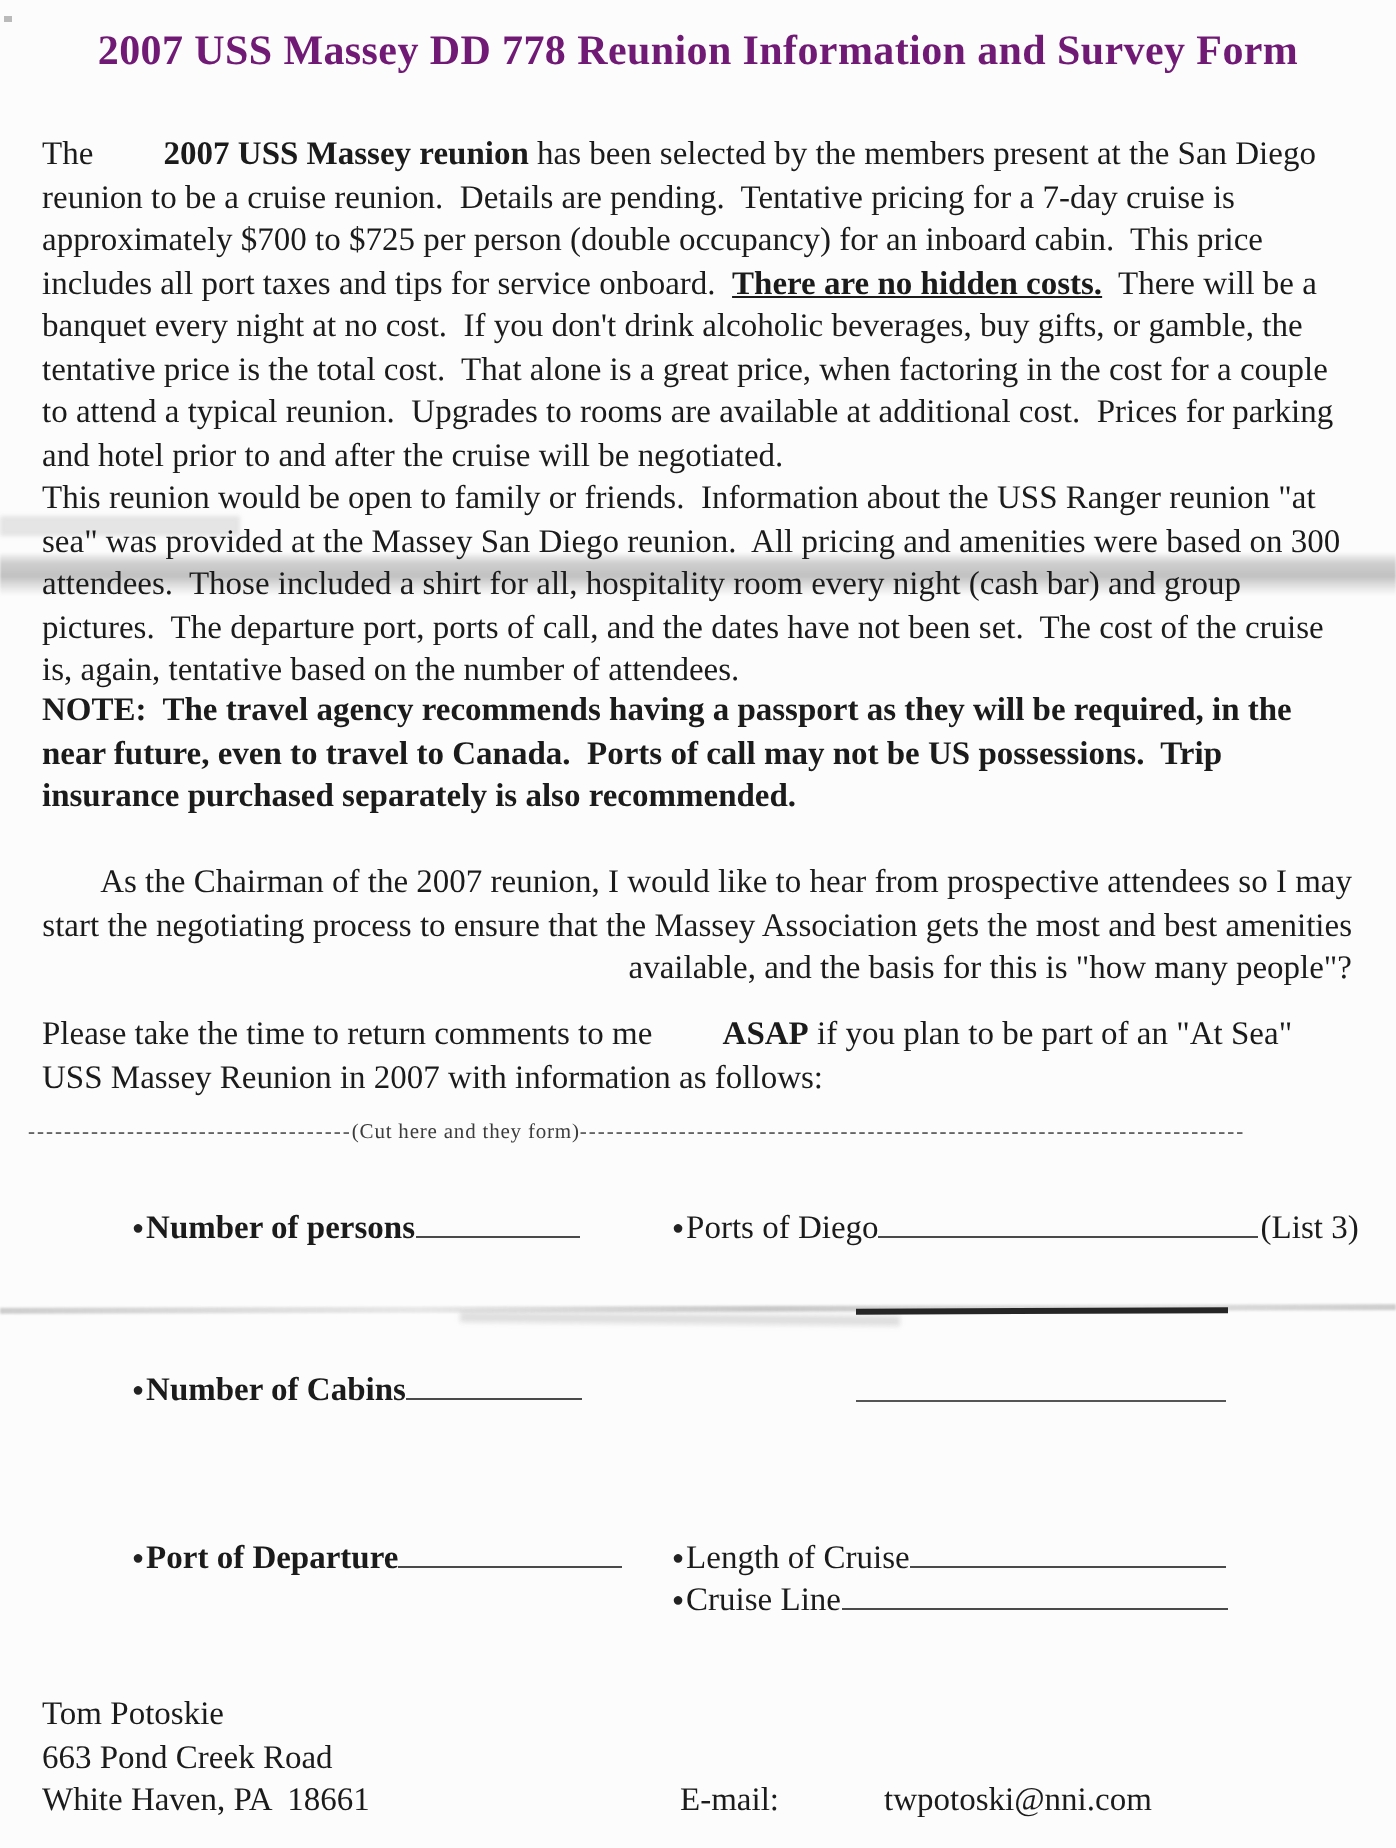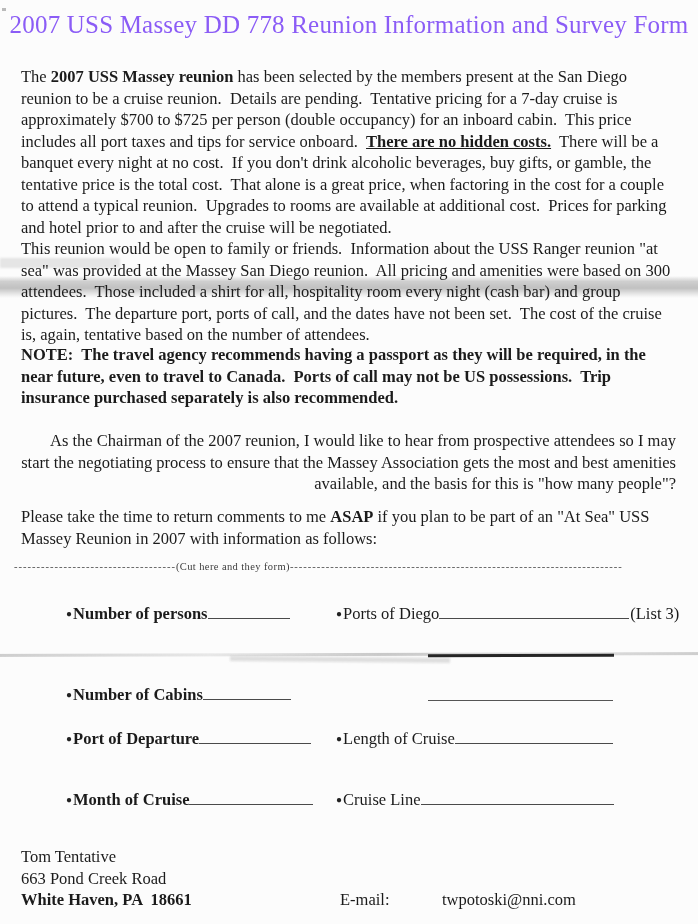--- a/index.html
+++ b/index.html
@@ -5,42 +5,42 @@
   html,body{margin:0;padding:0;background:#e8e8e8;}
   .page{
     position:relative;width:698px;height:924px;margin:0 auto;
     background:#fcfcfc;overflow:hidden;
     font-family:"Liberation Serif","DejaVu Serif",serif;
     color:#1b1b1b;font-size:16.5px;line-height:21.5px;
   }
   .abs{position:absolute;}
   .doc-title{
     left:0;top:12px;width:698px;text-align:center;
-    font-size:25px;font-weight:normal;line-height:26px;
-    letter-spacing:0.2px;color:#8b5cf6;
+    font-size:21px;font-weight:bold;line-height:26px;
+    letter-spacing:0.2px;color:#701a75;
   }
   .para{left:21px;width:655px;white-space:pre-wrap;text-align:left;}
   .p1{top:66px;}
   .p2{top:238px;}
   .p-note{top:344px;font-weight:bold;}
   .p-chair{top:430px;text-align:right;}
   .p-request{top:506px;}
-  .bold{font-weight:bold;}
+  .bold{font-weight:bold;margin-left:31px;}
   .bold-underline{font-weight:bold;text-decoration:underline;}
   .cut-line{
     left:14px;width:676px;top:560px;
     font-size:10.5px;line-height:14px;color:#3c3c3c;
     white-space:nowrap;overflow:hidden;letter-spacing:0.4px;
   }
   .cut-line .dashes{letter-spacing:1px;color:#4a4a4a;}
   
   .form-row{left:21px;width:660px;height:24px;}
   .row1{top:603px;}
   .row2{top:684px;}
-  .row3{top:728px;text-align:right;}
+  .row3{top:768px;text-align:right;}
   .row4{top:789px;}
   .cell-left{position:absolute;left:45px;top:0;white-space:nowrap;font-weight:bold;}
   .cell-right{position:absolute;left:315px;top:0;white-space:nowrap;}
   .bullet{font-size:10px;vertical-align:2px;margin-right:1px;color:#222;}
   .uline{
     display:inline-block;border-bottom:1.6px solid #4a4a4a;
     height:15px;vertical-align:baseline;
   }
   .u-82{width:82px;}   .u-190{width:190px;}
   .u-88{width:88px;}   .u-112{width:112px;}
@@ -118,25 +118,24 @@
     <span class="cell-left"><span class="bullet">●</span><span>Number of Cabins</span><span class="uline u-88"></span></span>
     <span class="blank-line"></span>
   </div>
 
   <div class="abs form-row row3">
     <span class="cell-left"><span class="bullet">●</span><span>Port of Departure</span><span class="uline u-112"></span></span>
     <span class="cell-right"><span class="bullet">●</span><span>Length of Cruise</span><span class="uline u-158"></span></span>
   </div>
 
   <div class="abs form-row row4">
-    <span class="cell-left"><span class="bullet">●</span><span>Month of Cruise</span><span class="uline u-124"></span></span>
     <span class="cell-right"><span class="bullet">●</span><span>Cruise Line</span><span class="uline u-193"></span></span>
   </div>
 
   <div class="abs footer">
-    <div>Tom Tentative</div>
+    <div>Tom Potoskie</div>
     <div>663 Pond Creek Road</div>
-    <div class="para" style="position:static;white-space:pre-wrap;font-weight:bold;">White Haven, PA  18661</div>
+    <div class="para" style="position:static;white-space:pre-wrap;">White Haven, PA  18661</div>
     <span class="footer-email-label">E-mail:</span>
     <span class="footer-email-value">twpotoski@nni.com</span>
   </div>
 
 </div>
 
 </body></html>

